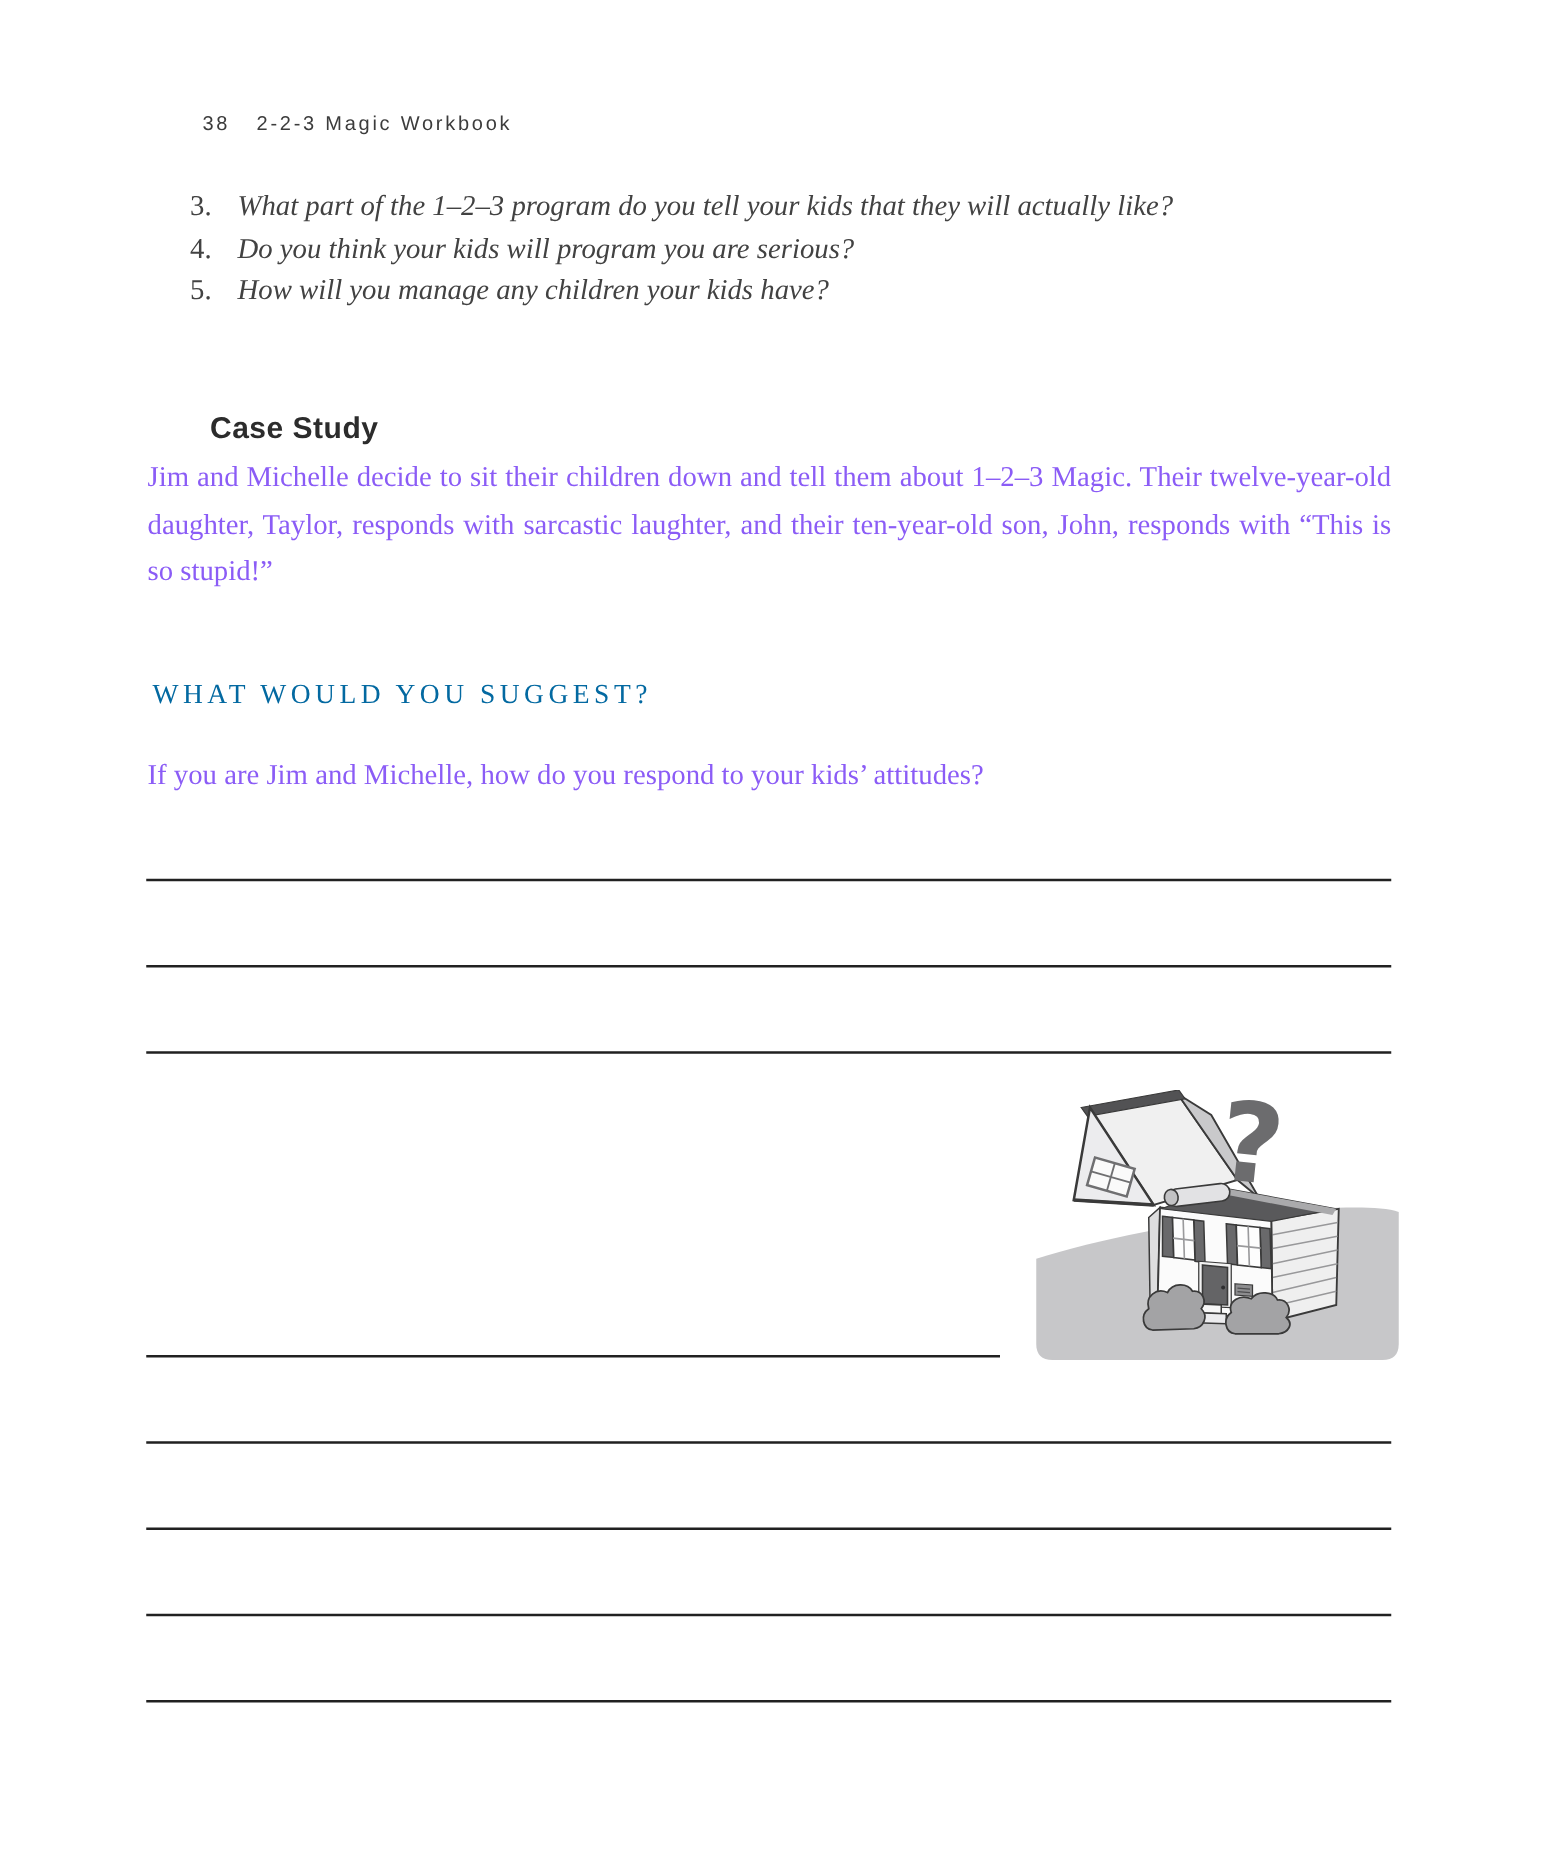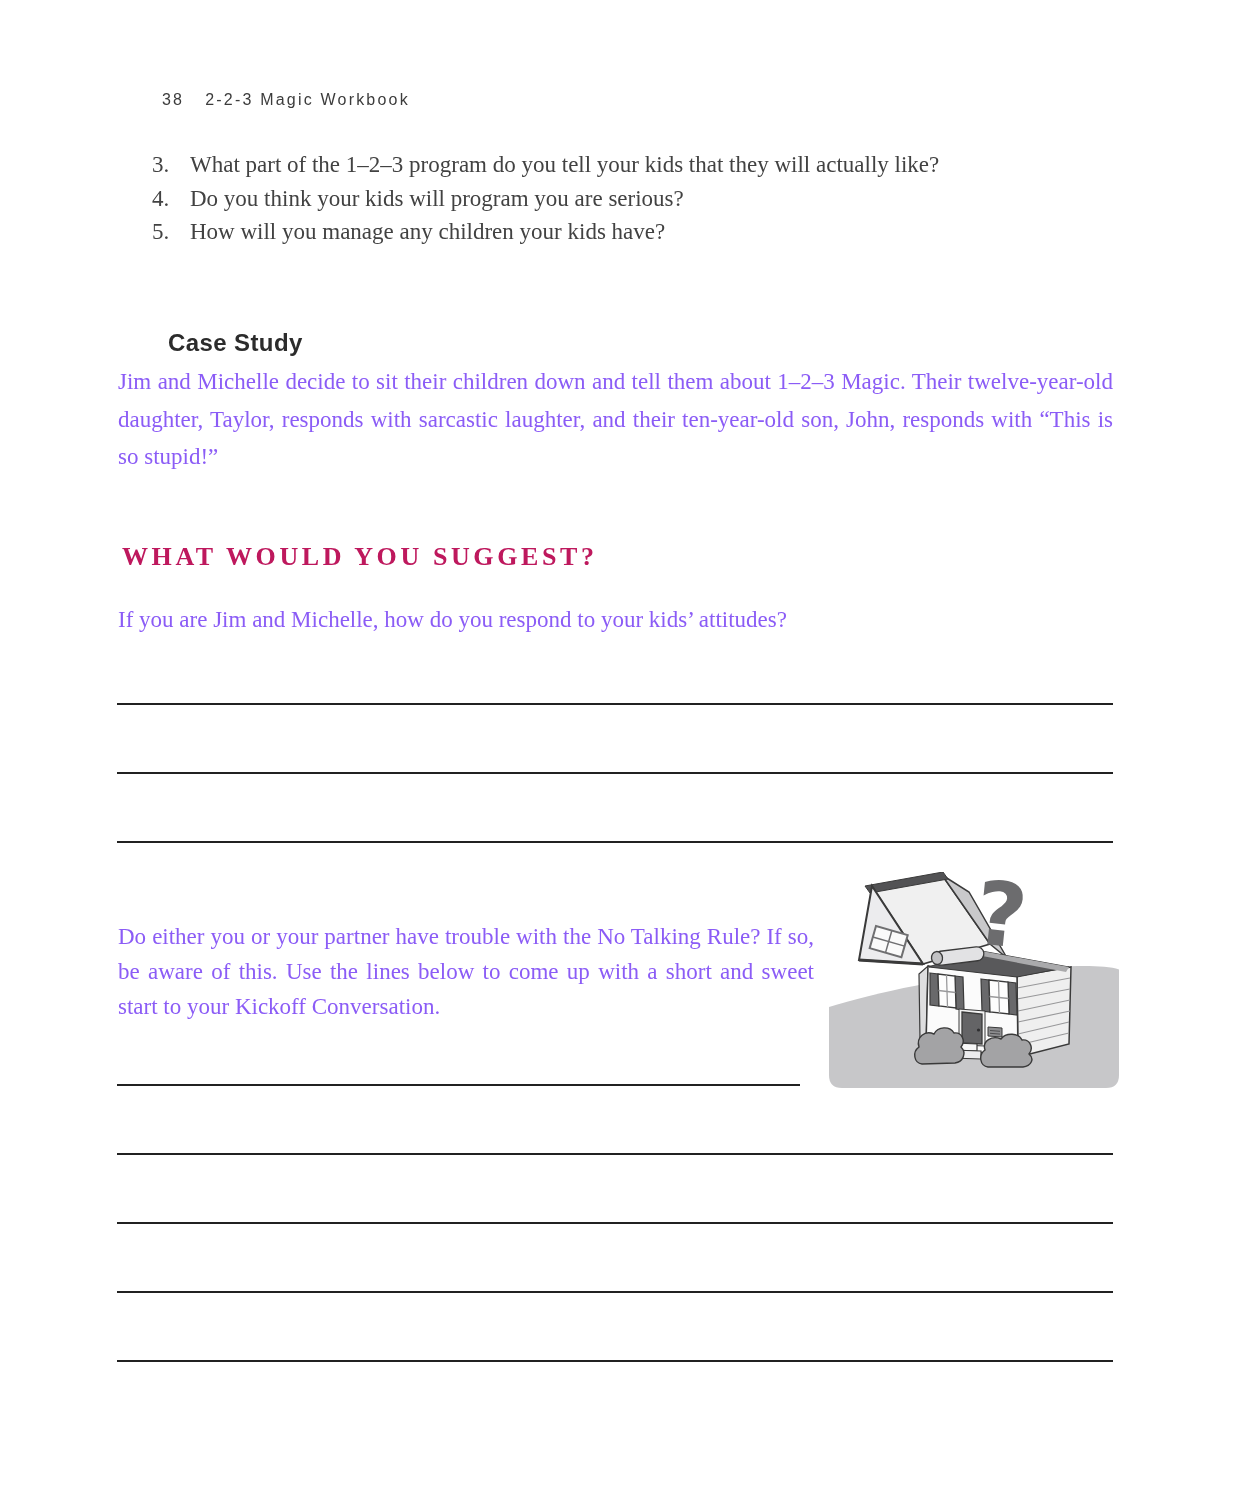--- a/index.html
+++ b/index.html
@@ -13,37 +13,37 @@
     position:absolute; left:122px; top:92px; display:flex; gap:21px;
     font-family:"Liberation Sans", sans-serif; font-size:16px;
     letter-spacing:2.2px; color:#3c3c3c; line-height:1;margin-left:40px;
   }
 
   
   .qlist { position:absolute; left:152px; top:148px; width:968px;
            font-size:23px; line-height:33.5px; color:#424242; }
   .qitem { display:flex; }
   .qnum  { flex:none; width:38px; }
-  .qtext { flex:1; }
+  .qtext { flex:1;font-style:italic; }
 
   
   .sans-heading {
     position:absolute; font-family:"Liberation Sans", sans-serif;
     font-weight:bold; font-size:24px; letter-spacing:0.4px; color:#2c2c2c;
     line-height:1;
   }
 
   
   .serif-body { position:absolute; font-size:23px; color:#8b5cf6; }
   .justified  { text-align:justify; }
 
   
   .caps-heading {
-    position:absolute; left:122px; font-size:26px; letter-spacing:3.6px;
-    color:#be185d; line-height:1;font-weight:bold;
+    position:absolute; left:122px; font-size:22px; letter-spacing:3.6px;
+    color:#0369a1; line-height:1;
   }
 
   
   .answer-line {
     position:absolute; left:117px; width:996px; height:0;
     border-top:2px solid #212121;
   }
   .answer-line.short { width:683px; }
 
   .illustration { position:absolute; left:826px; top:872px; width:298px; height:218px; }
@@ -76,21 +76,20 @@
   <div class="sans-heading" style="left:120px; top:331px;margin-left:48px;">Case Study</div>
   <div class="serif-body justified" style="left:118px; top:363px; width:995px; line-height:37.5px;">Jim and Michelle decide to sit their children down and tell them about 1–2–3 Magic. Their twelve-year-old daughter, Taylor, responds with sarcastic laughter, and their ten-year-old son, John, responds with “This is so stupid!”</div>
 
   <div class="caps-heading" style="top:544px;">WHAT WOULD YOU SUGGEST?</div>
   <div class="serif-body" style="left:118px; top:605px; width:995px; line-height:30px;">If you are Jim and Michelle, how do you respond to your kids’ attitudes?</div>
 
   <div class="answer-line" style="top:703px;"></div>
   <div class="answer-line" style="top:772px;"></div>
   <div class="answer-line" style="top:841px;"></div>
 
-  <div class="serif-body justified" style="left:118px; top:919px; width:696px; line-height:35px;">Do either you or your partner have trouble with the No Talking Rule? If so, be aware of this. Use the lines below to come up with a short and sweet start to your Kickoff Conversation.</div>
 
   <div class="illustration">
     <svg width="298" height="218" viewBox="0 0 298 218" xmlns="http://www.w3.org/2000/svg">
 
       <path d="M 16 216 Q 3 216 3 203 L 3 135 C 60 117 150 100 230 95 C 255 93.5 281 93.5 293 97.5 L 293 203 Q 293 216 280 216 Z" fill="#c7c7c9"></path>
 
       <g>
         <polygon points="47,16 116,3 164,72 97,92" fill="#f0f0f0" stroke="#3a3a3a" stroke-width="1.5"></polygon>
         <polygon points="116,3 143,20 181,86 164,72" fill="#c9c9cb" stroke="#3a3a3a" stroke-width="1.5"></polygon>
         <polygon points="39,14 117,0 122,7 44,21" fill="#525254" stroke="#3a3a3a" stroke-width="1"></polygon>

